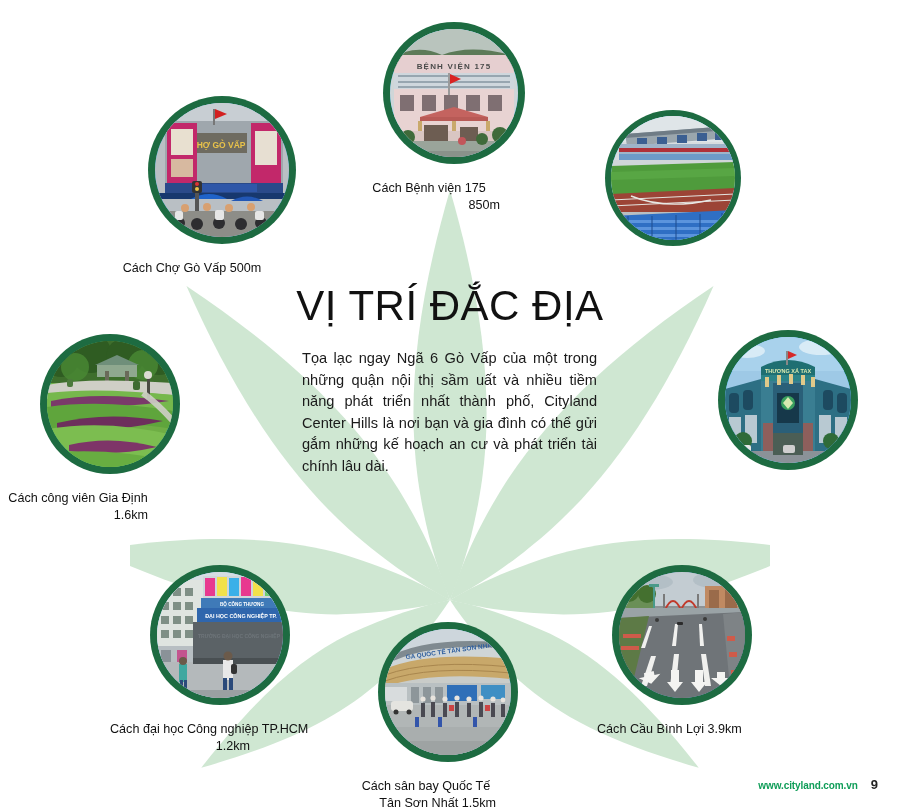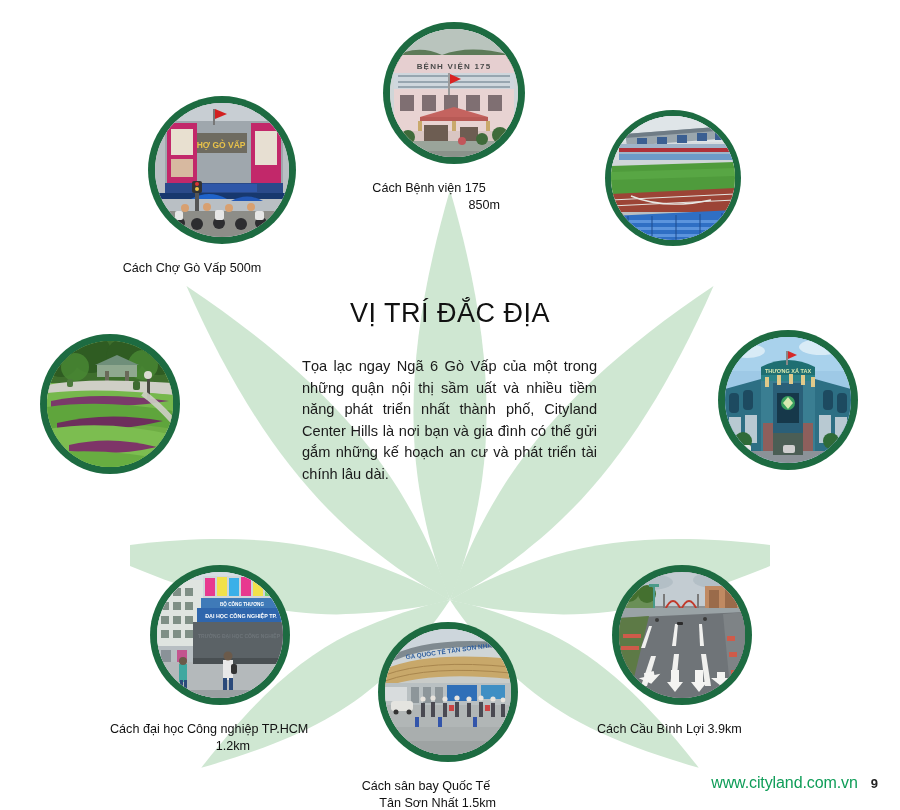--- a/index.html
+++ b/index.html
@@ -10,45 +10,45 @@
   }
   .page{position:absolute;inset:0;width:900px;height:810px;}
 
   
   .watermark{position:absolute;left:130px;top:180px;width:640px;height:600px;z-index:0;pointer-events:none;}
   .watermark svg{width:100%;height:100%;display:block;}
 
   
   .center-block{position:absolute;left:290px;top:285px;width:320px;z-index:4;}
   .title{
-    font-size:27px;line-height:41px;color:#111;letter-spacing:.5px;
-    text-align:center;font-weight:400;margin:8px;
+    font-size:42px;line-height:41px;color:#111;letter-spacing:.5px;
+    text-align:center;font-weight:400;margin:0;
   }
   .title .l2{display:block;}
   .body-copy{
     margin:22px 0 0 12px;width:295px;font-size:14.6px;line-height:21.5px;color:#1a1a1a;
     text-align:justify;
   }
 
   
   .node{position:absolute;z-index:3;}
   .photo-ring{
     border-radius:50%;background:#1d6b41;
     display:flex;align-items:center;justify-content:center;
     box-sizing:border-box;
   }
-  .photo{border-radius:50%;overflow:hidden;position:relative;background:#e5e5e5;}
+  .photo{border-radius:50%;overflow:hidden;position:relative;background:#0ea5e9;}
   .cap{
     margin-top:16px;text-align:center;font-size:12.6px;line-height:16.5px;color:#111;white-space:nowrap;
   }
   .cap .l2{display:block;text-align:right;}
 
   
   .footer{position:absolute;right:22px;bottom:18px;z-index:6;display:flex;align-items:baseline;gap:13px;}
-  .site{color:#0f9d58;font-size:16px;font-weight:normal;letter-spacing:-.1px;}
+  .site{color:#0f9d58;font-size:10px;font-weight:bold;letter-spacing:-.1px;}
   .pagenum{color:#222;font-size:13px;font-weight:bold;}
 
   
   .sc{position:absolute;inset:0;}
 </style>
 </head>
 <body>
 
 <div class="page">
 
@@ -259,20 +259,24 @@
           <path d="M22 104 q42 -10 88 2 q-44 10 -88 4 z" fill="#7e3568"></path>
           <path d="M0 112 q60 -6 126 8 l0 6 -126 0 z" fill="#68ad41"></path>
           <rect x="100" y="34" width="3" height="26" fill="#4a4a42"></rect>
           <circle cx="101" cy="34" r="4" fill="#dcdcd2"></circle>
           <rect x="20" y="38" width="6" height="8" rx="2" fill="#4c7a3c"></rect>
           <rect x="86" y="40" width="7" height="9" rx="2" fill="#3f6b32"></rect>
           <path d="M96 52 q16 12 30 28" stroke="#cfcfc6" stroke-width="6" fill="none" opacity=".9"></path>
         </svg>
       </div>
     </div>
+    <div class="cap" style="width:140px;margin-left:-32px;">
+      <span>Cách công viên Gia Định</span>
+      <span class="l2">1.6km</span>
+    </div>
   </div>
 
   <div class="node" style="left:718px;top:330px;">
     <div class="photo-ring" style="width:140px;height:140px;padding:7px;">
       <div class="photo" style="width:126px;height:126px;">
         <svg class="sc" viewBox="0 0 126 126" preserveAspectRatio="none">
           <rect width="126" height="126" fill="#9ec9e6"></rect>
           <rect x="0" y="0" width="126" height="34" fill="#a9d2ec"></rect>
           <g fill="#ffffff" opacity=".55">
             <ellipse cx="22" cy="14" rx="18" ry="7"></ellipse>

